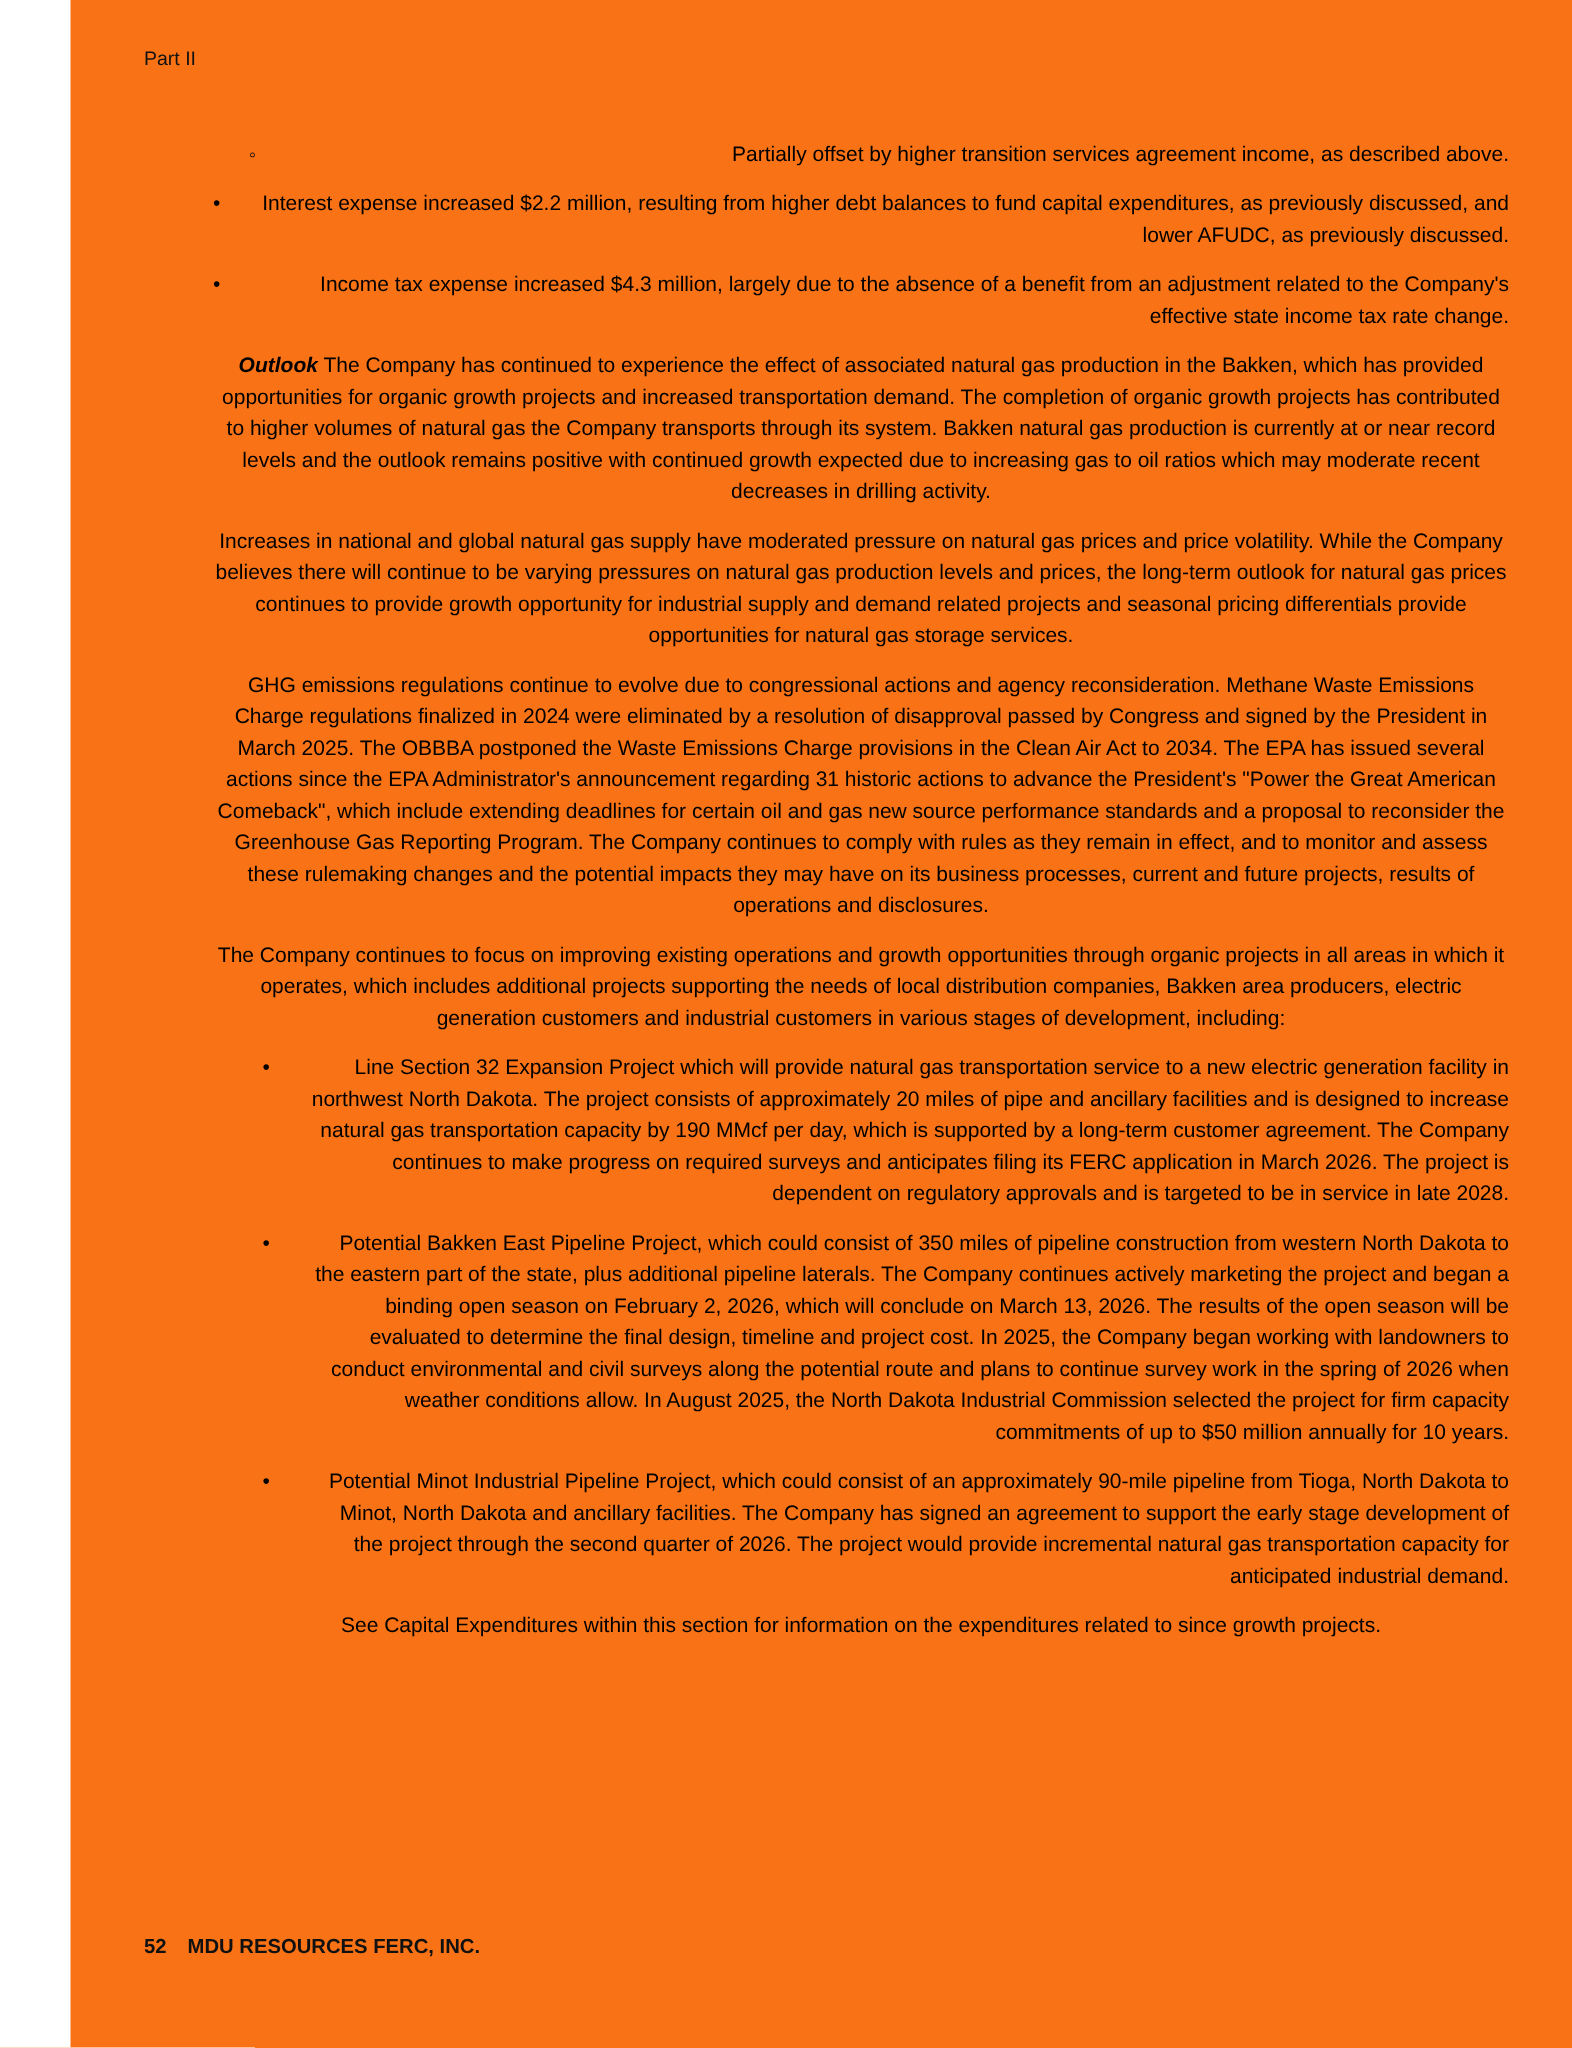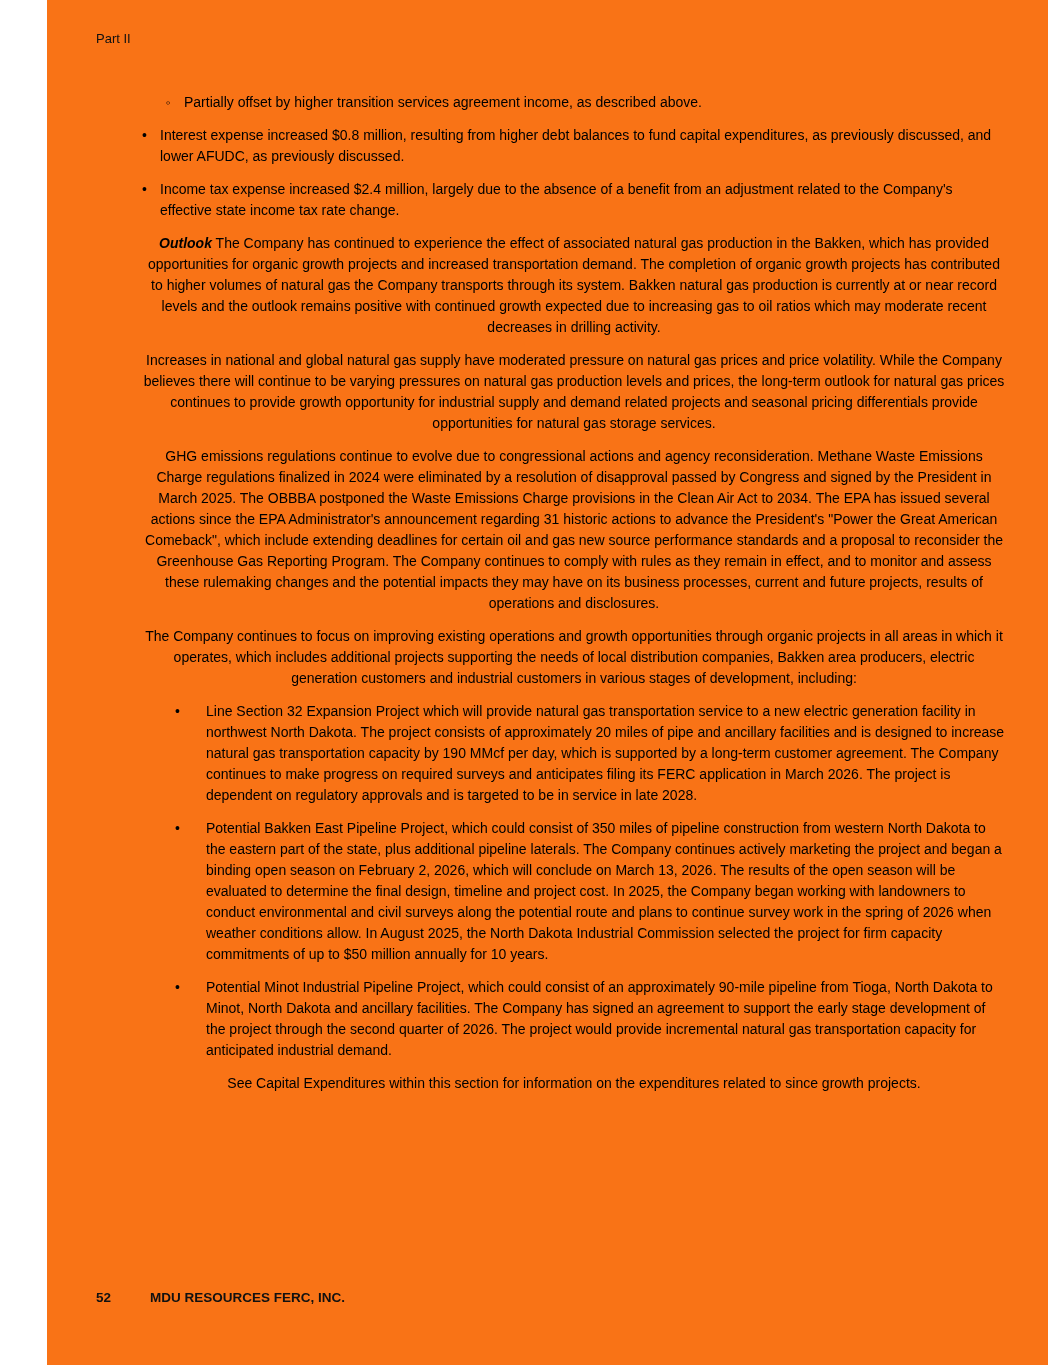--- a/index.html
+++ b/index.html
@@ -43,29 +43,29 @@
   .sub-bullet-row .marker {
     flex: 0 0 18px;
     width: 18px;
     font-size: 13px;
   }
   .growth-row { padding-left: 33px; }
   .growth-row .marker {
     flex: 0 0 31px;
     width: 31px;
   }
-  .bullet-text { flex: 1 1 auto; }
+  .bullet-text { flex: 1 1 auto; text-align: right; }
 
   .footer {
     position: absolute;
     left: 49px;
     top: 1290px;
     display: flex;
     align-items: baseline;
-    column-gap: 39px;
+    column-gap: 14px;
     font-size: 13.5px;
     font-weight: bold;
     color: #111111;
   }
 </style>
 </head>
 <body>
 
 <div class="page">
 
@@ -73,25 +73,25 @@
 
   <div class="content">
 
     <div class="block bullet-row sub-bullet-row">
       <span class="marker">◦</span>
       <span class="bullet-text">Partially offset by higher transition services agreement income, as described above.</span>
     </div>
 
     <div class="block bullet-row">
       <span class="marker">•</span>
-      <span class="bullet-text">Interest expense increased $0.8 million, resulting from higher debt balances to fund capital expenditures, as previously discussed, and lower AFUDC, as previously discussed.</span>
+      <span class="bullet-text">Interest expense increased $2.2 million, resulting from higher debt balances to fund capital expenditures, as previously discussed, and lower AFUDC, as previously discussed.</span>
     </div>
     <div class="block bullet-row">
       <span class="marker">•</span>
-      <span class="bullet-text">Income tax expense increased $2.4 million, largely due to the absence of a benefit from an adjustment related to the Company's effective state income tax rate change.</span>
+      <span class="bullet-text">Income tax expense increased $4.3 million, largely due to the absence of a benefit from an adjustment related to the Company's effective state income tax rate change.</span>
     </div>
 
     <p class="block para">
       <span class="lead-bold-italic">Outlook</span>
       <span>The Company has continued to experience the effect of associated natural gas production in the Bakken, which has provided opportunities for organic growth projects and increased transportation demand. The completion of organic growth projects has contributed to higher volumes of natural gas the Company transports through its system. Bakken natural gas production is currently at or near record levels and the outlook remains positive with continued growth expected due to increasing gas to oil ratios which may moderate recent decreases in drilling activity.</span>
     </p>
 
     <p class="block para">Increases in national and global natural gas supply have moderated pressure on natural gas prices and price volatility. While the Company believes there will continue to be varying pressures on natural gas production levels and prices, the long-term outlook for natural gas prices continues to provide growth opportunity for industrial supply and demand related projects and seasonal pricing differentials provide opportunities for natural gas storage services.</p>
     <p class="block para">GHG emissions regulations continue to evolve due to congressional actions and agency reconsideration. Methane Waste Emissions Charge regulations finalized in 2024 were eliminated by a resolution of disapproval passed by Congress and signed by the President in March 2025. The OBBBA postponed the Waste Emissions Charge provisions in the Clean Air Act to 2034. The EPA has issued several actions since the EPA Administrator's announcement regarding 31 historic actions to advance the President's "Power the Great American Comeback", which include extending deadlines for certain oil and gas new source performance standards and a proposal to reconsider the Greenhouse Gas Reporting Program. The Company continues to comply with rules as they remain in effect, and to monitor and assess these rulemaking changes and the potential impacts they may have on its business processes, current and future projects, results of operations and disclosures.</p>
     <p class="block para">The Company continues to focus on improving existing operations and growth opportunities through organic projects in all areas in which it operates, which includes additional projects supporting the needs of local distribution companies, Bakken area producers, electric generation customers and industrial customers in various stages of development, including:</p>

